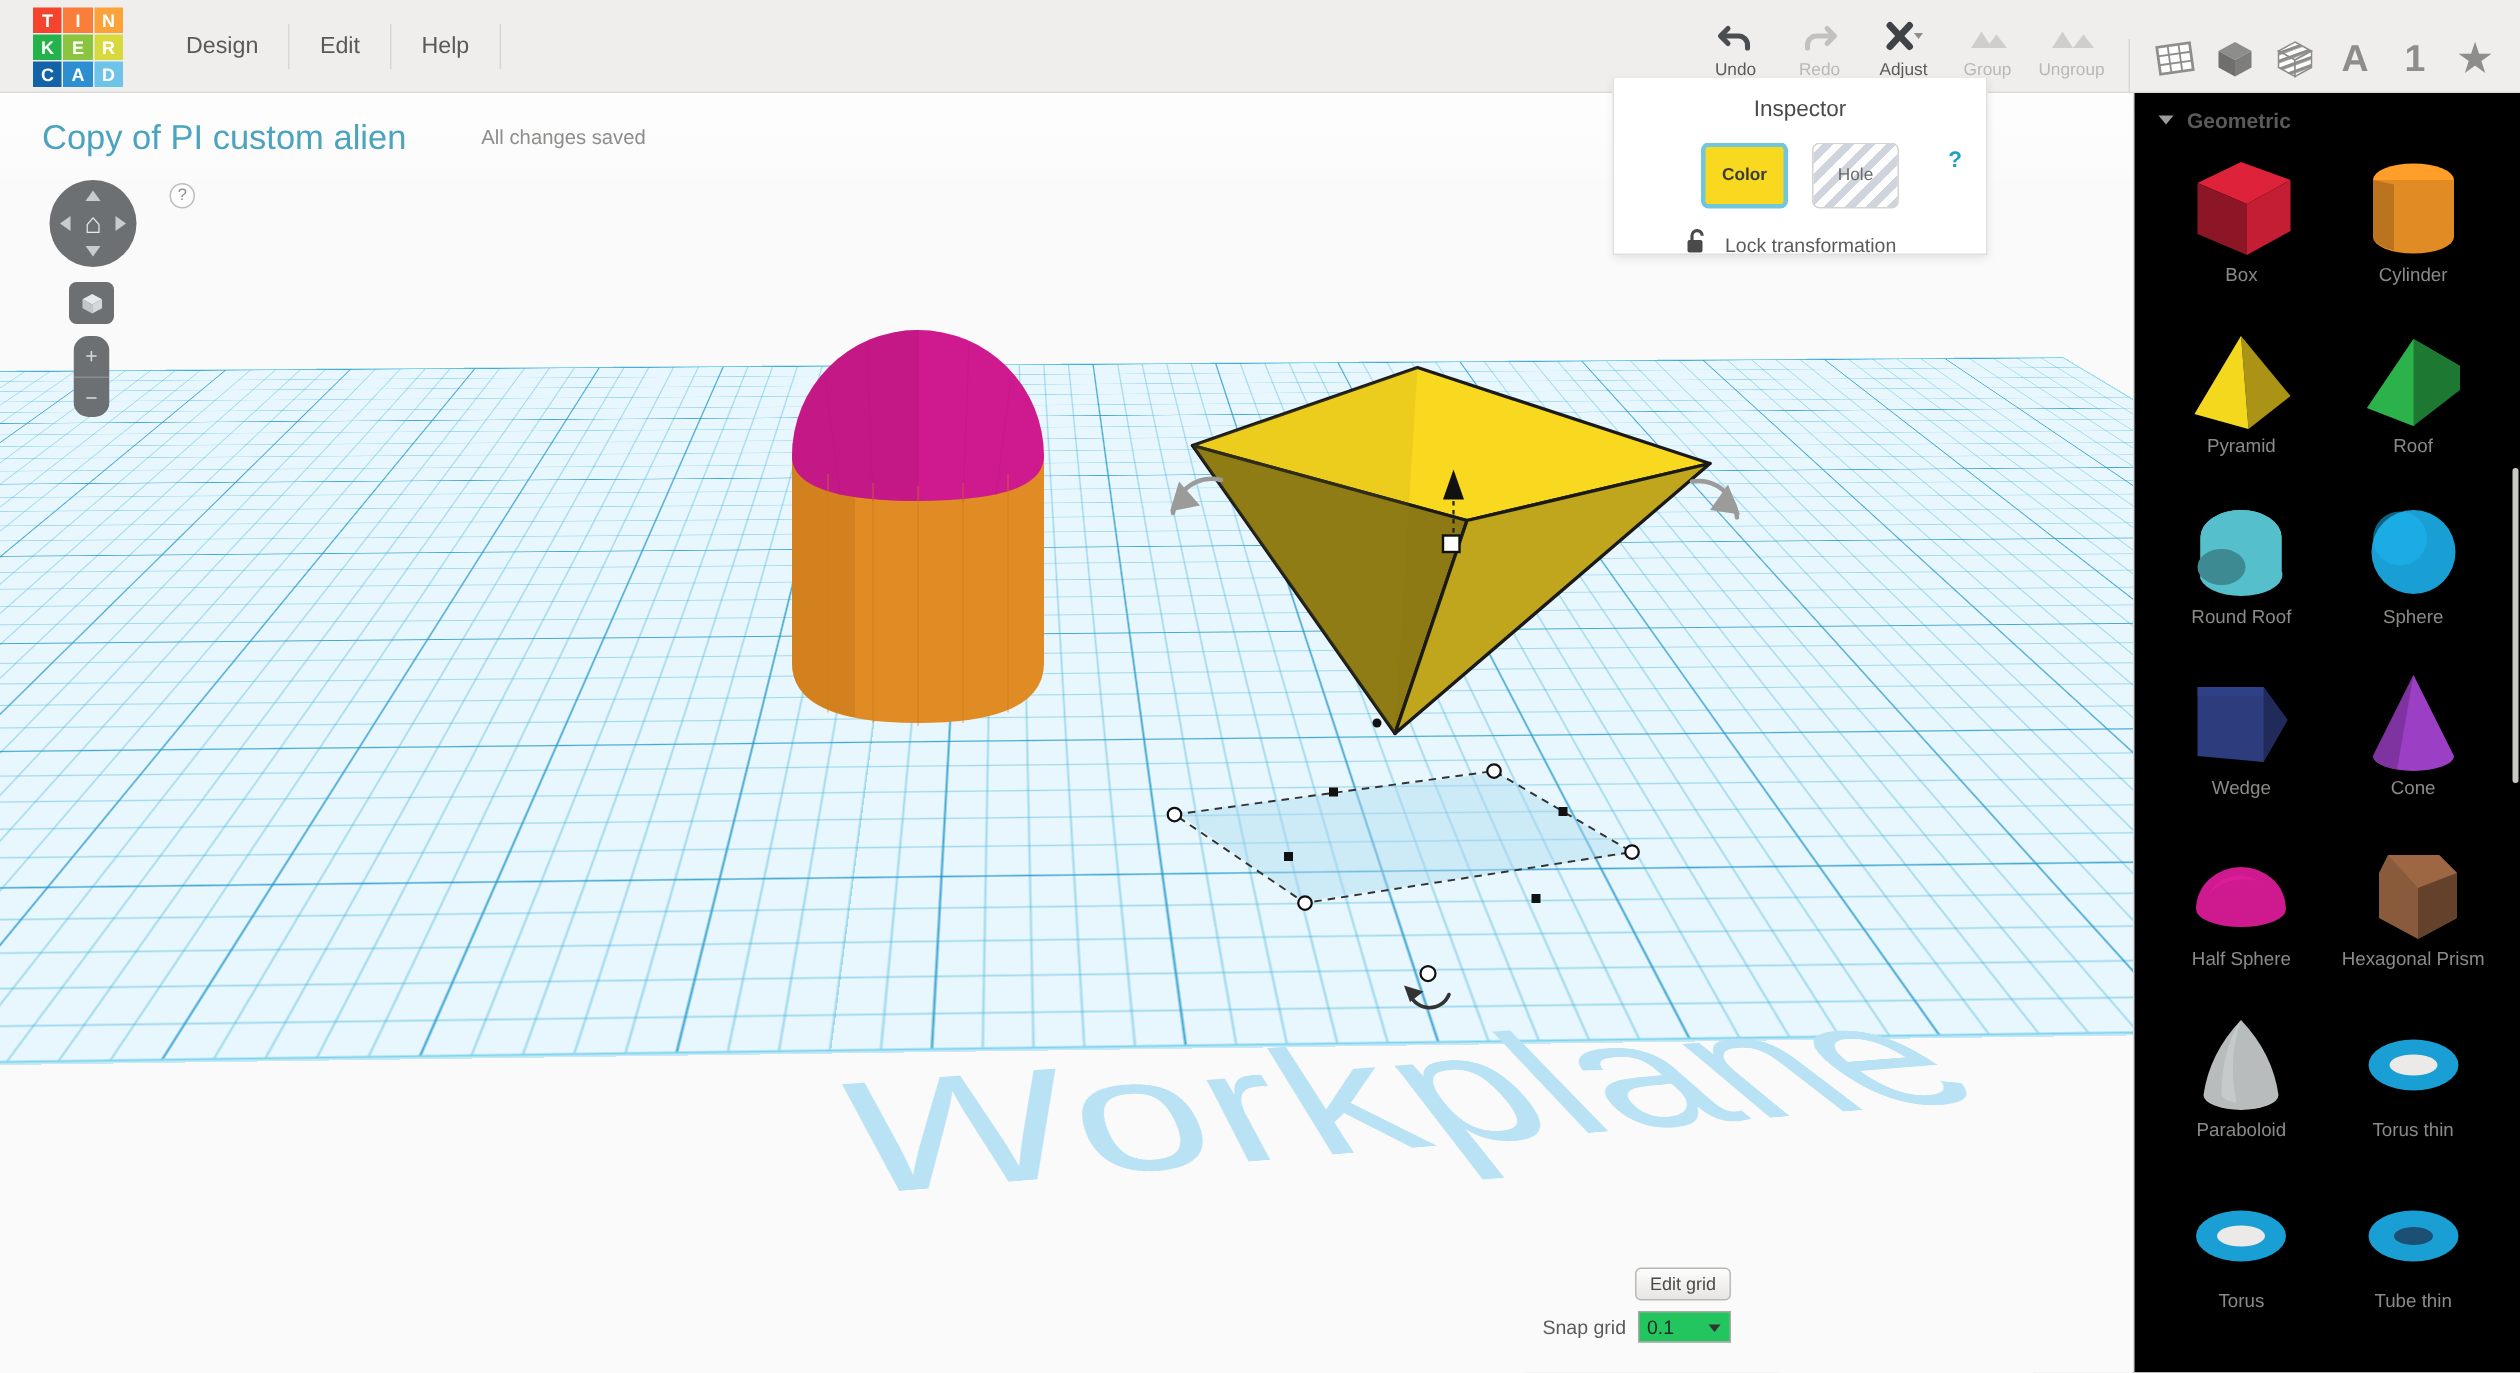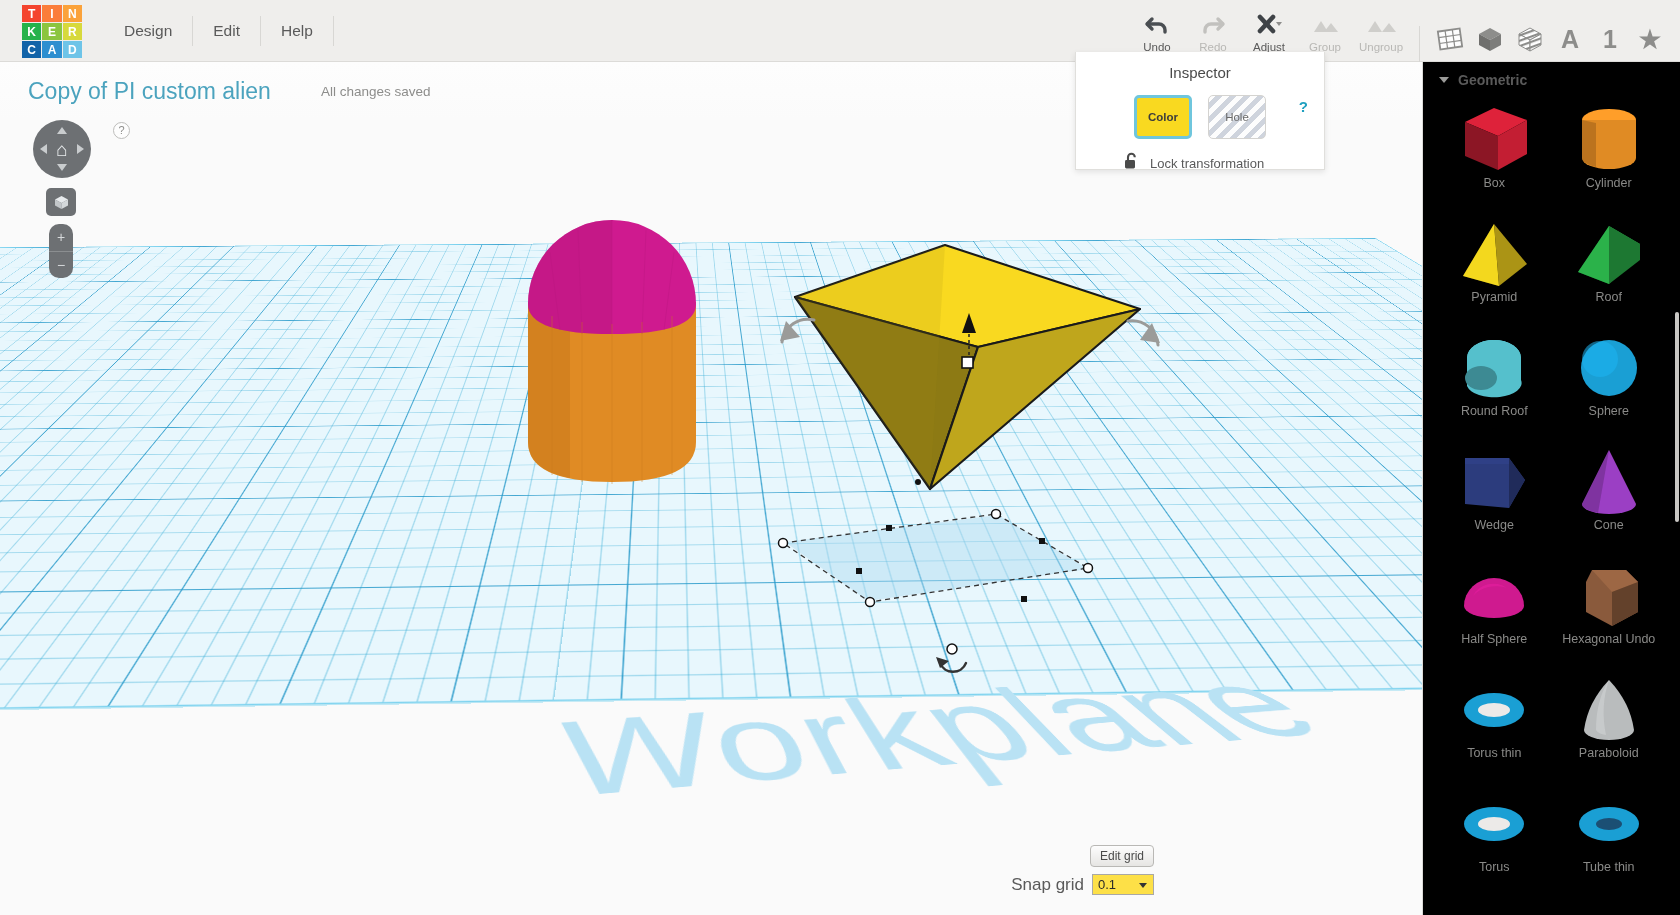--- a/index.html
+++ b/index.html
@@ -228,23 +228,23 @@
   #grid-ctl {
     position: absolute; right: 268px; bottom: 20px; text-align: right;
   }
   #edit-grid-btn {
     display: inline-block;
     background: linear-gradient(to bottom,#fdfdfd,#e6e5e3);
     border: 1px solid #b9b8b5; border-radius: 4px;
     font-size: 12px; color: #4a4a4a; padding: 3px 9px; cursor: pointer;
   }
   #snap-row { margin-top: 7px; display: flex; align-items: center; justify-content: flex-end; }
-  #snap-label { font-size: 17px; color: #5a5a5a; margin-right: 8px; }
+  #snap-label { font-size: 13px; color: #5a5a5a; margin-right: 8px; }
   #snap-select {
-    width: 62px; height: 21px; border: 1px solid #a9a8a5; background: #fde047;
+    width: 62px; height: 21px; border: 1px solid #a9a8a5; background: #22c55e;
     font-size: 13px; color: #2a2a2a; display: flex; align-items: center;
     padding: 0 5px; cursor: pointer; position: relative;
   }
   #snap-caret {
     position: absolute; right: 6px; top: 8px;
     width: 0; height: 0; border-left: 4px solid transparent;
     border-right: 4px solid transparent; border-top: 5px solid #333;
   }
 </style>
 </head>
@@ -601,39 +601,39 @@
                 <path d="M22 40 a22 20 0 0 1 34 -8 a26 18 0 0 0 -34 8 Z" fill="#ec1ea3" opacity=".5"></path>
             </svg></div>
           <div class="shape-label">Half Sphere</div>
         </div>
         <div class="shape-cell">
           <div class="shape-art"><svg width="86" height="80" viewBox="0 0 86 80">
               <path d="M26 14 L60 14 L72 26 L72 56 L46 70 L20 56 L20 26 Z" fill="#8a5a3c"></path>
                 <path d="M26 14 L60 14 L72 26 L46 36 Z" fill="#9d6744"></path>
                 <path d="M46 36 L72 26 L72 56 L46 70 Z" fill="#63412b"></path>
             </svg></div>
-          <div class="shape-label">Hexagonal Undo</div>
+          <div class="shape-label">Hexagonal Prism</div>
+        </div>
+        <div class="shape-cell">
+          <div class="shape-art"><svg width="86" height="80" viewBox="0 0 86 80">
+              <path d="M43 10 Q22 32 18 60 a25 10 0 0 0 50 0 Q64 32 43 10 Z" fill="#b9bcbd"></path>
+                <path d="M43 10 Q30 30 30 60 a13 7 0 0 0 10 5 Q34 36 43 10 Z" fill="#d3d6d7" opacity=".55"></path>
+            </svg></div>
+          <div class="shape-label">Paraboloid</div>
         </div>
         <div class="shape-cell">
           <div class="shape-art"><svg width="86" height="80" viewBox="0 0 86 80">
               <ellipse cx="43" cy="40" rx="30" ry="17" fill="#1a9fd4"></ellipse>
                 <ellipse cx="43" cy="40" rx="16" ry="7" fill="#eceae8"></ellipse>
                 <path d="M13 40 a30 17 0 0 1 60 0 a30 17 0 0 0 -60 0" fill="#1eb5f2" opacity=".5"></path>
             </svg></div>
           <div class="shape-label">Torus thin</div>
         </div>
         <div class="shape-cell">
           <div class="shape-art"><svg width="86" height="80" viewBox="0 0 86 80">
-              <path d="M43 10 Q22 32 18 60 a25 10 0 0 0 50 0 Q64 32 43 10 Z" fill="#b9bcbd"></path>
-                <path d="M43 10 Q30 30 30 60 a13 7 0 0 0 10 5 Q34 36 43 10 Z" fill="#d3d6d7" opacity=".55"></path>
-            </svg></div>
-          <div class="shape-label">Paraboloid</div>
-        </div>
-        <div class="shape-cell">
-          <div class="shape-art"><svg width="86" height="80" viewBox="0 0 86 80">
               <ellipse cx="43" cy="40" rx="30" ry="17" fill="#1a9fd4"></ellipse>
                 <ellipse cx="43" cy="40" rx="16" ry="7" fill="#eceae8"></ellipse>
                 <path d="M13 40 a30 17 0 0 1 60 0 a30 17 0 0 0 -60 0" fill="#1eb5f2" opacity=".5"></path>
             </svg></div>
           <div class="shape-label">Torus</div>
         </div>
         <div class="shape-cell">
           <div class="shape-art"><svg width="86" height="80" viewBox="0 0 86 80">
               <ellipse cx="43" cy="40" rx="30" ry="17" fill="#1a9fd4"></ellipse>
                 <ellipse cx="43" cy="40" rx="13" ry="6" fill="#1b4f74"></ellipse>

